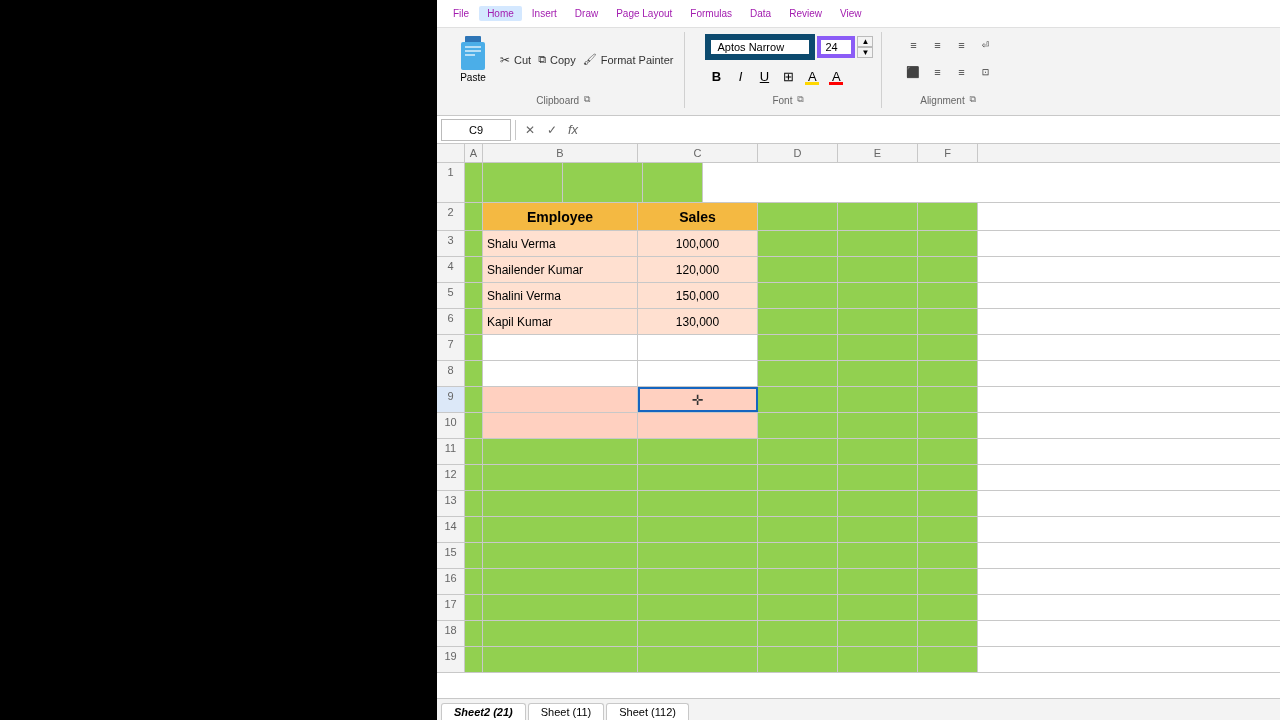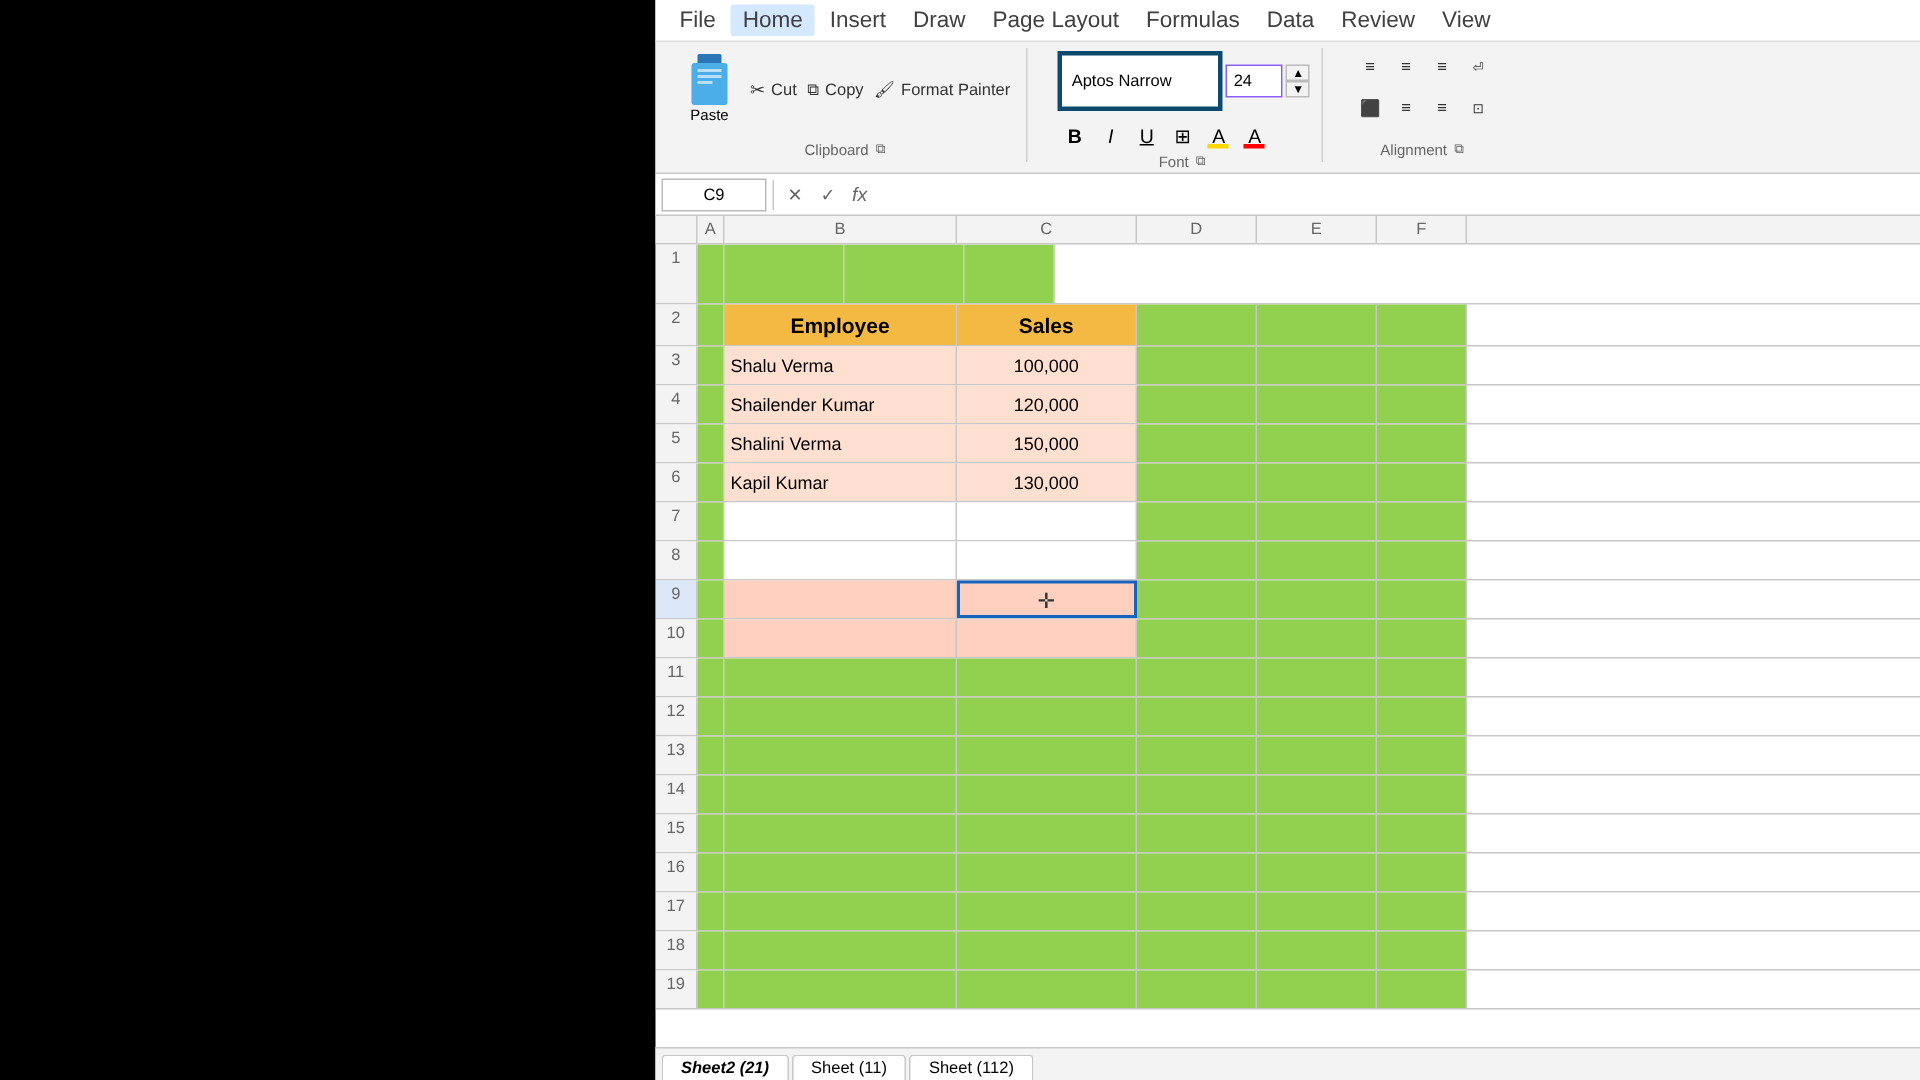--- a/index.html
+++ b/index.html
@@ -21,24 +21,24 @@
       display: flex;
       background: #fff;
       border-bottom: 1px solid #e0e0e0;
       padding: 2px 8px;
       gap: 2px;
       height: 28px;
       align-items: center;
     }
     .menu-item {
       padding: 2px 8px;
-      font-size: 15px;
+      font-size: 10px;
       cursor: pointer;
       border-radius: 2px;
-      color: #404040;
+      color: #a21caf;
     }
     .menu-item.active { background: #d4e8ff; }
 
     
     .ribbon {
       background: #f3f3f3;
       border-bottom: 1px solid #c8c8c8;
       padding: 4px 8px;
       display: flex;
       align-items: flex-start;
@@ -94,28 +94,28 @@
       color: #333;
       white-space: nowrap;
     }
 
     .scissors-icon::before { content: '✂'; font-size: 12px; }
     .copy-icon::before { content: '⧉'; font-size: 11px; }
     .format-painter-icon::before { content: '🖌'; font-size: 11px; }
 
     
     .font-name-box {
-      border: 3px solid #0c4a6e;
+      border: 6px solid #0c4a6e;
       padding: 2px 6px;
       font-size: 11px;
       width: 110px;
-      height: 40px;
+      height: 26px;
     }
     .font-size-box {
-      border: 1px solid #8b5cf6;
+      border: 4px solid #8b5cf6;
       padding: 4px 4px;
       font-size: 11px;
       width: 38px;
       height: 22px;
     }
 
     .font-btn {
       width: 22px;
       height: 22px;
       border: 1px solid transparent;

